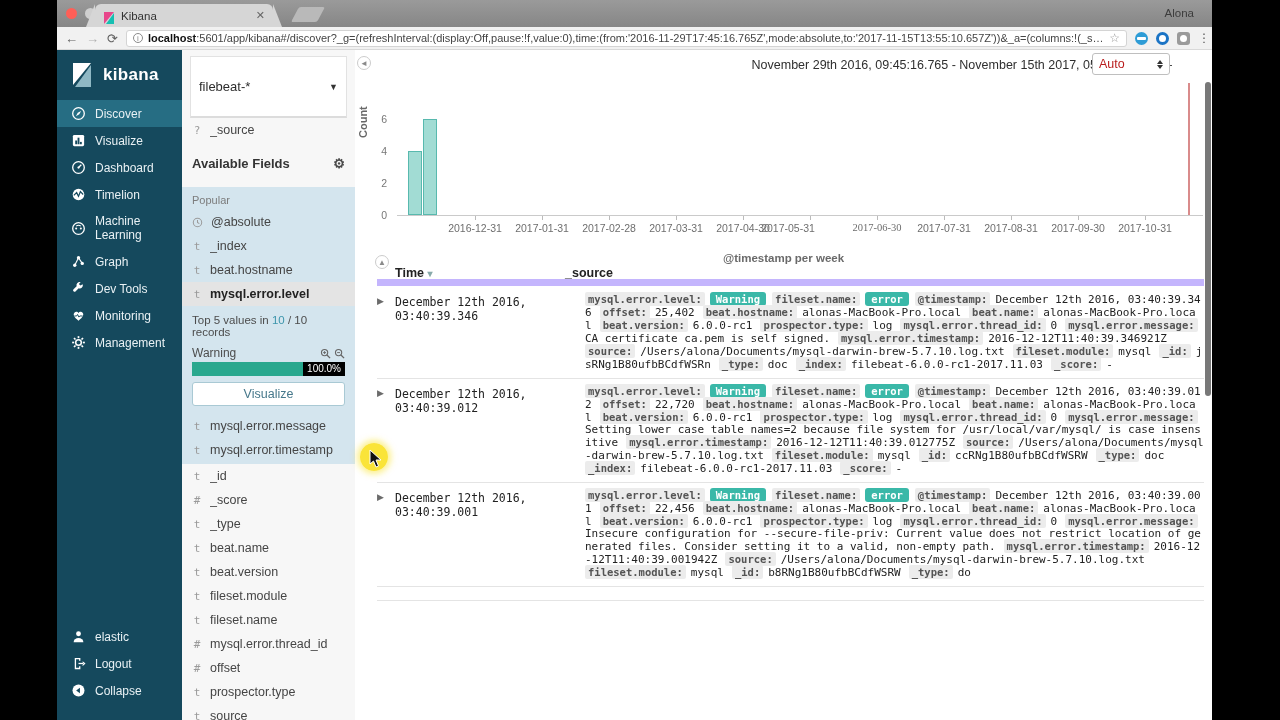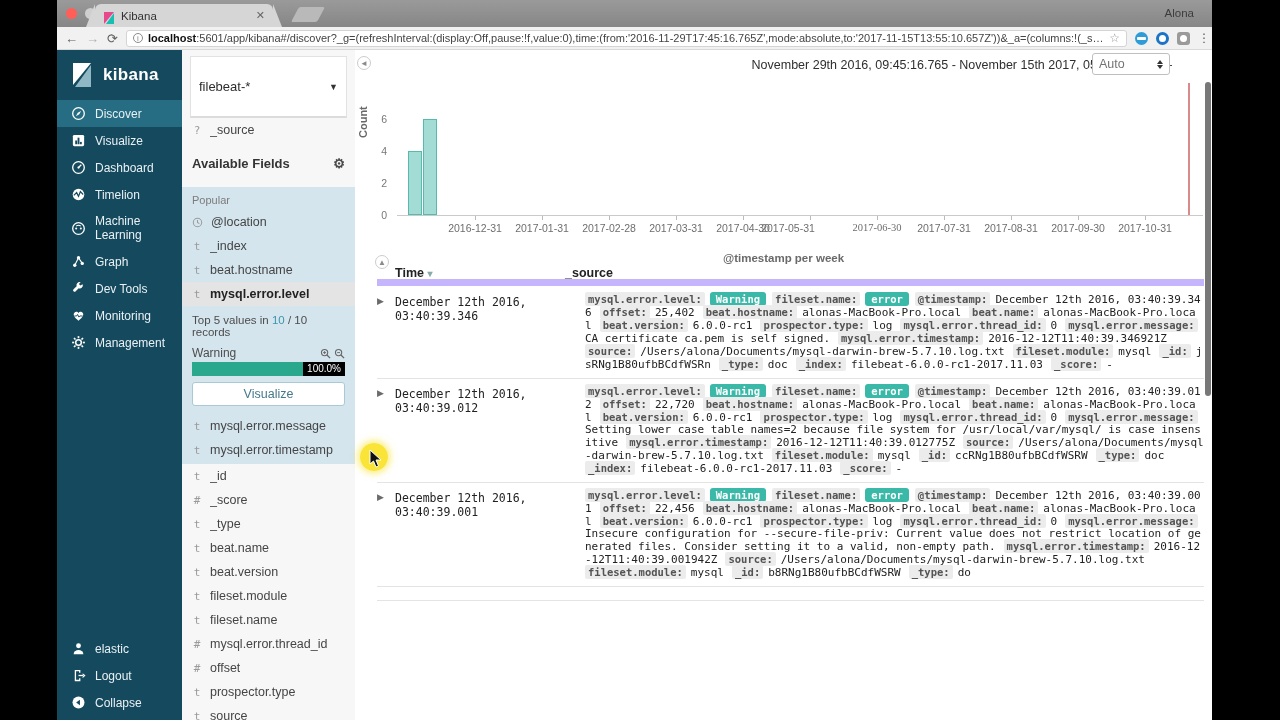--- a/index.html
+++ b/index.html
@@ -43,21 +43,21 @@
   
   .knav{width:125px;background:#15495d;flex:none;display:flex;flex-direction:column;color:#eef4f6;}
   .klogo{display:flex;align-items:center;gap:8px;padding:12px 0 12px 12px;}
   .klogo-mark{width:26px;height:26px;position:relative;flex:none;}
   .klogo-text{font-size:17px;font-weight:bold;color:#fff;letter-spacing:.3px;}
   .nav-item{display:flex;align-items:center;gap:9px;padding:6px 0 6px 14px;font-size:12px;color:#e9f1f4;cursor:pointer;}
   .nav-item.active{background:#266d83;}
   .nav-icon{width:15px;height:15px;flex:none;display:inline-flex;}
   .nav-icon svg{width:15px;height:15px;}
   .knav-spacer{flex:1;}
-  .knav-bottom{padding-bottom:4px;}
+  .knav-bottom{padding-bottom:16px;}
 
   
   .fieldbar{width:173px;background:#f7f7f7;flex:none;font-size:12.5px;color:#3e3e3e;overflow:hidden;}
   .idx-select{margin:6px 8px 0 8px;background:#fff;border:1px solid #e2e2e2;border-bottom:2px solid #dcdcdc;padding:22px 8px;display:flex;align-items:center;font-size:13px;color:#2d2d2d;}
   .idx-select .grow{flex:1;}
   .idx-caret{font-size:9px;color:#333;}
   .fb-h{padding:14px 10px 6px 10px;font-size:13px;color:#343434;font-weight:600;display:flex;align-items:center;}
   .fb-h .grow{flex:1;}
   .gear{color:#4a4a4a;font-size:13px;}
   .f-item{display:flex;align-items:center;gap:8px;padding:5px 10px;color:#4a4a4a;}
@@ -74,21 +74,21 @@
   .stat-row .grow{flex:1;}
   .mag{width:11px;height:11px;margin-left:3px;display:inline-flex;}
   .bar-wrap{position:relative;height:14px;background:#29a88e;margin:2px 0 6px 0;}
   .bar-pct{position:absolute;right:0;top:0;height:14px;background:#000;color:#fff;font-size:10px;line-height:14px;padding:0 4px;}
   .viz-btn{display:block;width:100%;background:#fff;border:1px solid #a9c9d4;color:#46788b;font-size:12.5px;padding:4px 0;text-align:center;border-radius:3px;cursor:pointer;font-family:inherit;}
 
   
   .main{flex:1;position:relative;background:#fff;overflow:hidden;}
   .collapse-circle{position:absolute;width:14px;height:14px;border:1px solid #ccc;border-radius:50%;background:#fff;color:#8a8a8a;font-size:8px;line-height:13px;text-align:center;cursor:pointer;}
   .time-header{position:absolute;top:8px;left:0;right:40px;text-align:right;font-size:12.5px;color:#2f2f2f;}
-  .interval-select{position:absolute;top:3px;right:-6px;width:78px;height:22px;border:1px solid #bfbfbf;border-radius:3px;background:#fff;font-size:12.5px;color:#737373;display:flex;align-items:center;padding:0 6px;}
+  .interval-select{position:absolute;top:3px;right:-6px;width:78px;height:22px;border:1px solid #bfbfbf;border-radius:3px;background:#fff;font-size:12.5px;color:#b91c1c;display:flex;align-items:center;padding:0 6px;}
   .interval-select .grow{flex:1;}
   .updown{display:flex;flex-direction:column;gap:1px;}
   .updown i{display:block;width:0;height:0;border-left:3px solid transparent;border-right:3px solid transparent;}
   .updown .up{border-bottom:4px solid #333;}
   .updown .dn{border-top:4px solid #333;}
 
   
   .chart{position:absolute;left:0;top:30px;right:0;height:175px;}
   .ylab{position:absolute;left:2px;top:58px;transform:rotate(-90deg);transform-origin:left top;font-size:11px;font-weight:bold;color:#676767;}
   .ytick{position:absolute;font-size:10.5px;color:#777;right:0;}
@@ -323,21 +323,21 @@
         <div class="popular-block">
           <div class="popular-label">Popular</div>
           <div id="popular-fields">
               <div class="f-item">
                 <span class="f-type" style="display:inline-flex;width:11px;">
                   <svg viewBox="0 0 12 12">
                     <circle cx="6" cy="6" r="4.6" fill="none" stroke="#9a9a9a" stroke-width="1.1"></circle>
                     <path d="M6 3.4 V6 L8 7.2" fill="none" stroke="#9a9a9a" stroke-width="1.1"></path>
                   </svg>
                 </span>
-                <span class="f-name">@location</span>
+                <span class="f-name">@absolute</span>
               </div>
               <div class="f-item">
                 <span class="f-type">t</span>
                 <span class="f-name">_index</span>
               </div>
               <div class="f-item">
                 <span class="f-type">t</span>
                 <span class="f-name">beat.hostname</span>
               </div>
               <div class="f-item sel">

